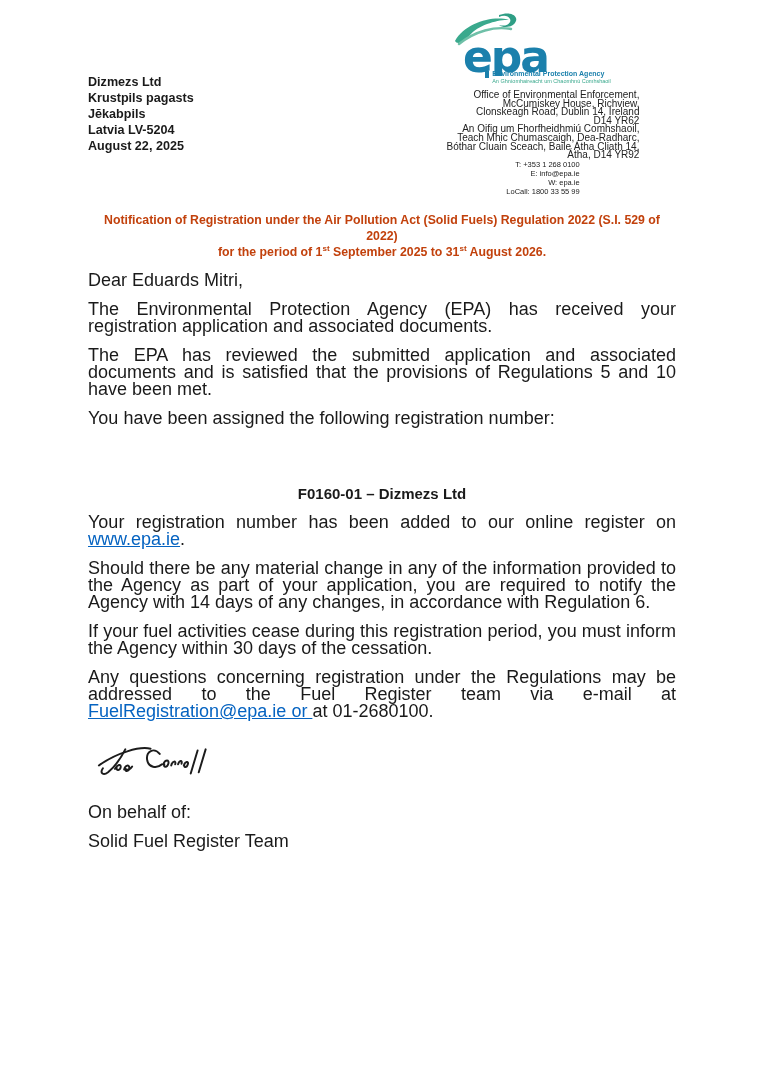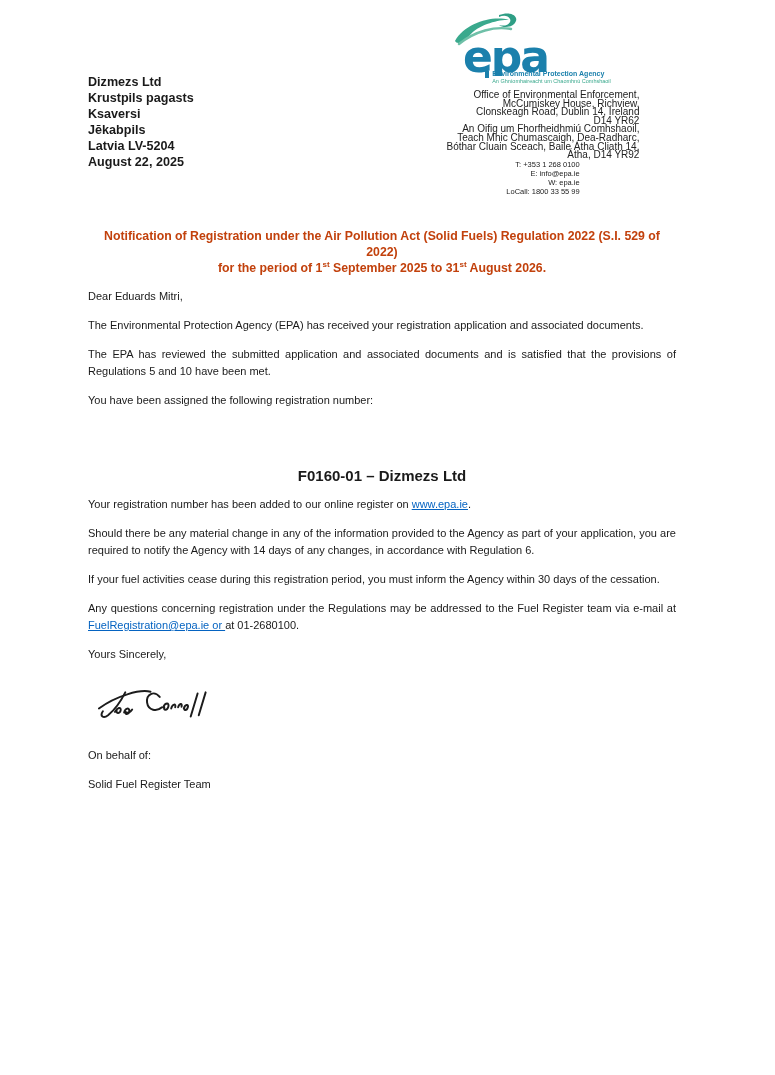--- a/index.html
+++ b/index.html
@@ -9,21 +9,21 @@
     background:#ffffff;
     font-family:"Liberation Sans",sans-serif;
     color:#1a1a1a;
     overflow:hidden;
   }
   .content{position:absolute;left:88px;top:0;width:588px;}
   .sender{margin-top:74px;font-size:12.6px;line-height:16px;font-weight:bold;}
   .sender div{white-space:nowrap;}
   .letter-title{margin-top:58px;font-size:12.3px;font-weight:bold;text-align:center;line-height:16px;color:#c2410c;}
   .letter-title sup{font-size:8px;line-height:0;}
-  p.body{font-size:11px;line-height:17px;text-align:justify;margin:12px 0 0 0;}
+  p.body{font-size:18px;line-height:17px;text-align:justify;margin:12px 0 0 0;}
   .salutation{margin-top:38px;text-align:left;}
   .p-first{margin-top:36px;}
   .p-assigned{margin-top:12px;text-align:left;}
   .regnum{margin-top:58px;font-size:15px;line-height:17px;font-weight:bold;text-align:center;}
   .p-register{margin-top:66px;text-align:left;}
   .p-change{margin-top:13px;}
   .p-cease{margin-top:13px;}
   .p-questions{margin-top:12px;text-align:left;}
   .valediction{margin-top:28px;text-align:left;}
   .signature-wrap{margin-top:14px;margin-left:4px;height:58px;}
@@ -82,21 +82,20 @@
       <div>W: epa.ie</div>
       <div>LoCall: 1800 33 55 99</div>
     </div>
   </div>
 
   <div class="content">
 
     <div class="sender">
       <div>Dizmezs Ltd</div>
       <div>Krustpils pagasts</div>
-      <div>Ksaversi</div>
       <div>Jēkabpils</div>
       <div>Latvia LV-5204</div>
       <div>August 22, 2025</div>
     </div>
 
     <div class="letter-title">
       <div>Notification of Registration under the Air Pollution Act (Solid Fuels) Regulation 2022 (S.I. 529 of 2022)</div>
       <div><span>for the period of 1</span><sup>st</sup><span> September 2025 to 31</span><sup>st</sup><span> August 2026.</span></div>
     </div>
 
@@ -111,21 +110,20 @@
     <div class="regnum">F0160-01 – Dizmezs Ltd</div>
 
     <p class="body p-register"><span>Your registration number has been added to our online register on </span><a class="link">www.epa.ie</a><span>.</span></p>
 
     <p class="body p-change">Should there be any material change in any of the information provided to the Agency as part of your application, you are required to notify the Agency with 14 days of any changes, in accordance with Regulation 6.</p>
 
     <p class="body p-cease">If your fuel activities cease during this registration period, you must inform the Agency within 30 days of the cessation.</p>
 
     <p class="body p-questions"><span>Any questions concerning registration under the Regulations may be addressed to the Fuel Register team via e-mail at </span><a class="link">FuelRegistration@epa.ie or </a><span>at 01-2680100.</span></p>
 
-    <p class="body valediction">Yours Sincerely,</p>
 
     <div class="signature-wrap">
       <svg width="132" height="56" viewBox="0 0 230 84">
         <g stroke="#1c1c1c" stroke-width="3.4" fill="none" stroke-linecap="round" stroke-linejoin="round">
           <path d="M12 48 C42 26 84 14 102 19"></path>
           <path d="M58 20 C52 32 40 50 28 60 C20 66 13 62 19 53"></path>
           <path d="M40 54 C44 46 51 45 50 51 C49 57 42 58 43 52 M56 55 C58 47 65 46 65 52 C65 58 58 60 58 54 C62 57 67 55 70 50"></path>
           <path d="M118 28 C108 16 94 23 96 38 C98 52 113 54 122 46"></path>
           <path d="M124 46 C128 37 135 38 133 45 C131 52 124 52 126 46 M138 48 C140 40 147 39 145 46 M150 46 C152 39 158 38 156 45 M160 48 C162 41 169 40 167 46 C165 53 159 52 161 46"></path>
           <path d="M184 22 L172 62"></path>

